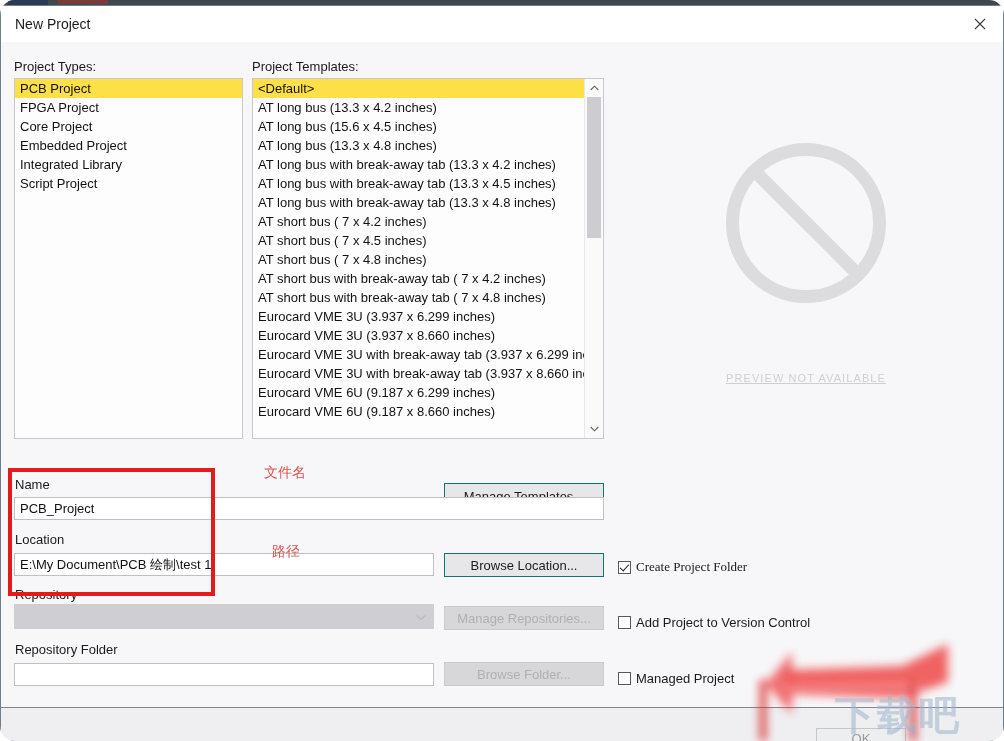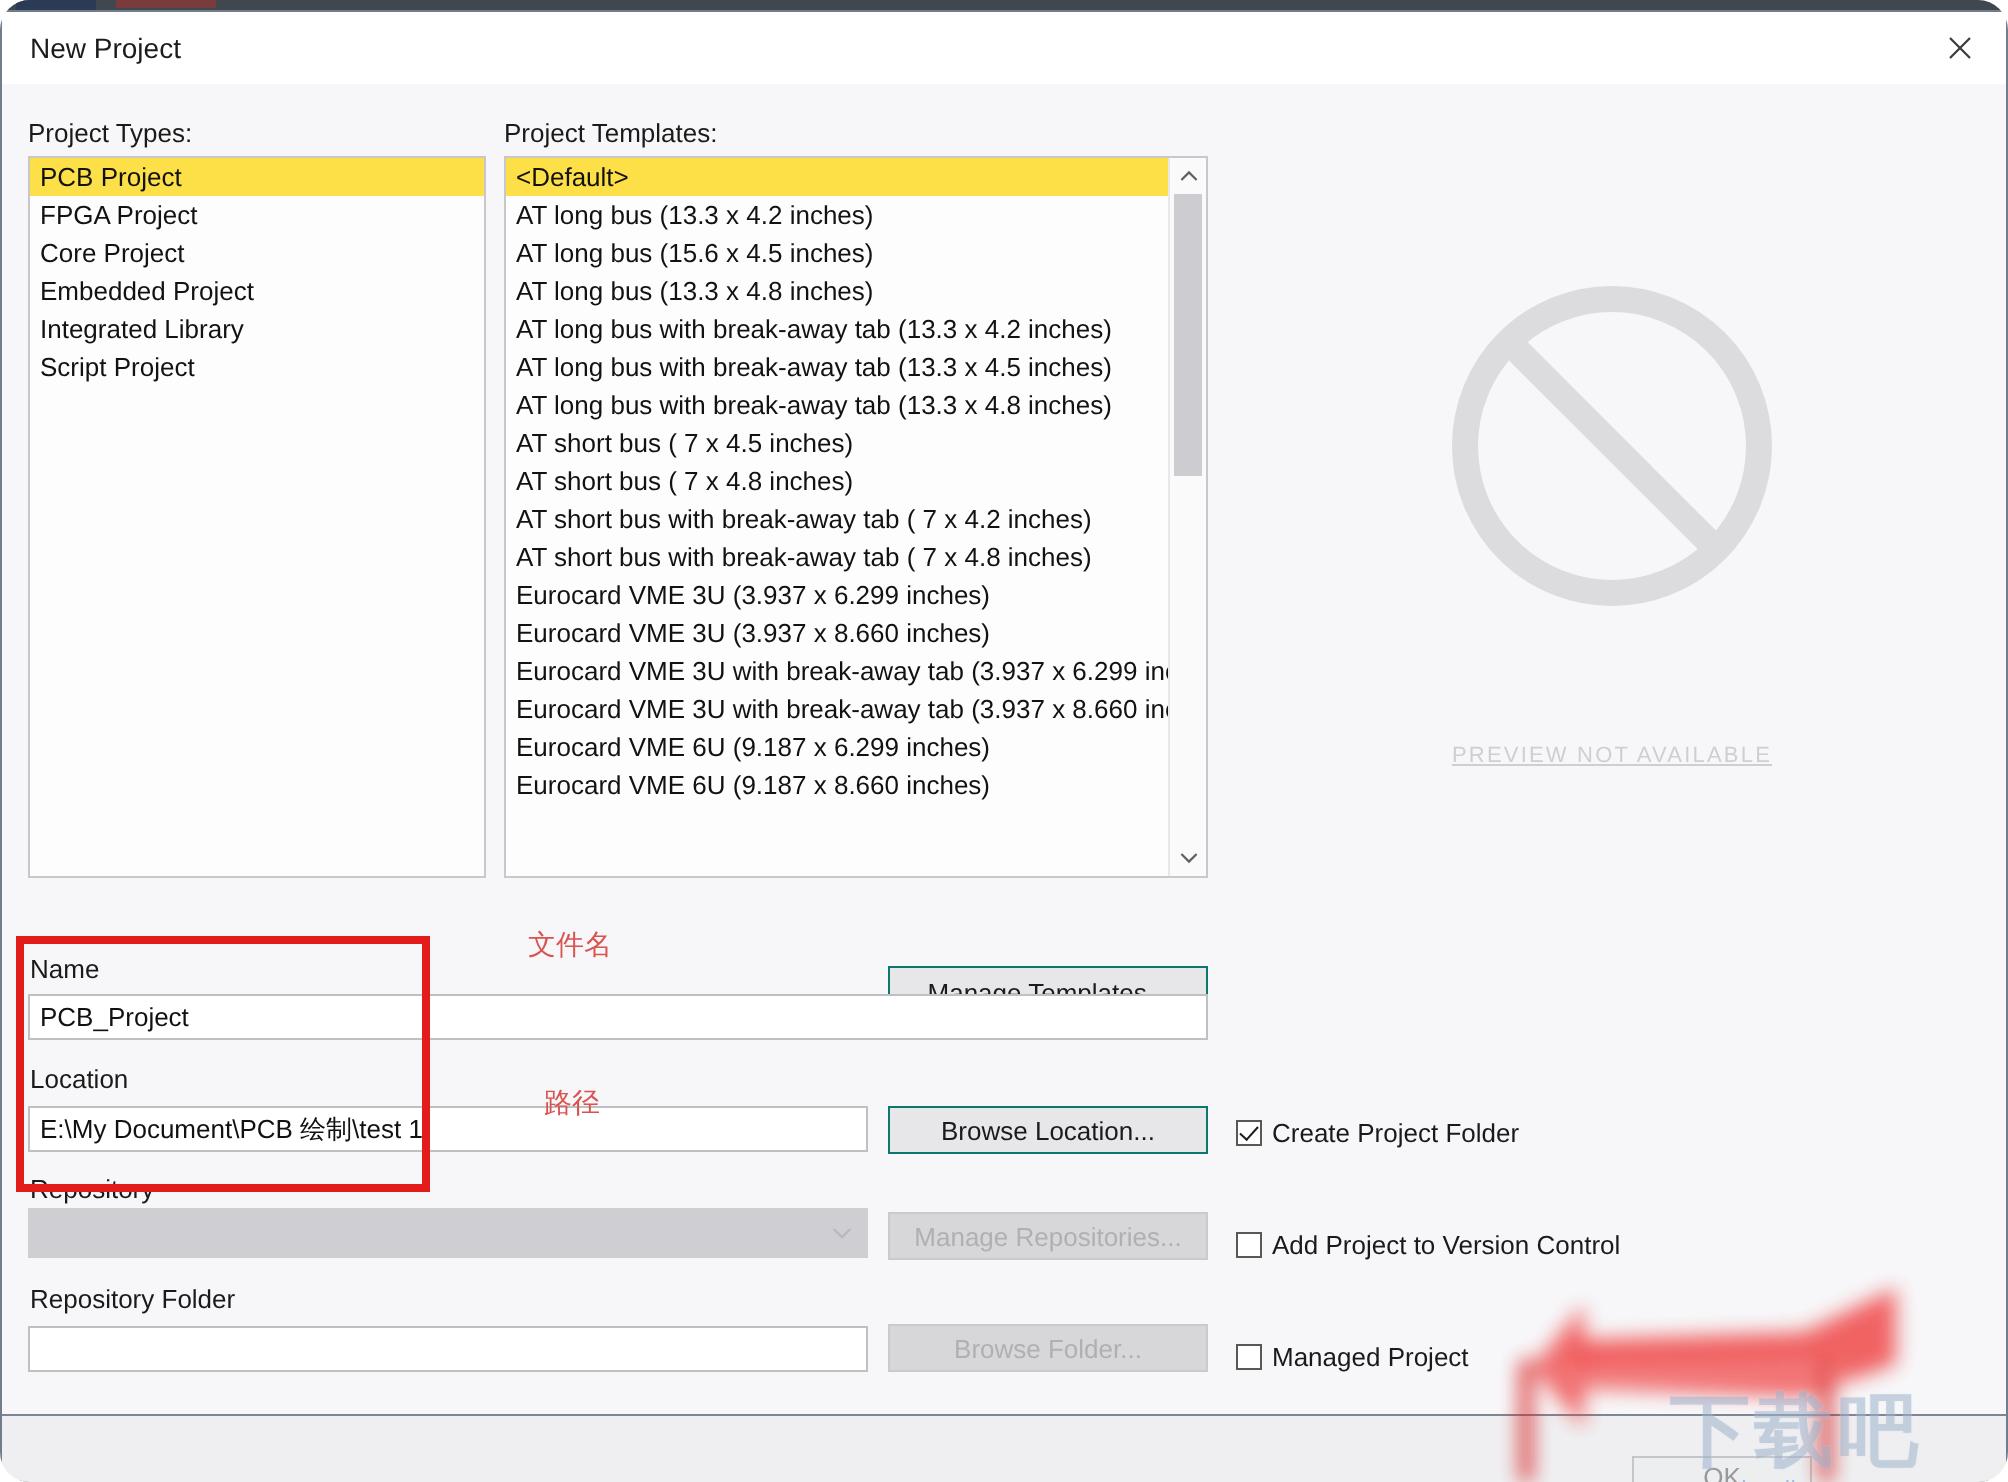--- a/index.html
+++ b/index.html
@@ -136,20 +136,21 @@
 
       <div class="listbox" style="left:251px;top:36px;width:352px;height:361px;">
         <div class="tmpl-list" id="tmpl-list">
             <div class="list-item sel">&lt;Default&gt;</div>
             <div class="list-item">AT long bus (13.3 x 4.2 inches)</div>
             <div class="list-item">AT long bus (15.6 x 4.5 inches)</div>
             <div class="list-item">AT long bus (13.3 x 4.8 inches)</div>
             <div class="list-item">AT long bus with break-away tab (13.3 x 4.2 inches)</div>
             <div class="list-item">AT long bus with break-away tab (13.3 x 4.5 inches)</div>
             <div class="list-item">AT long bus with break-away tab (13.3 x 4.8 inches)</div>
+            <div class="list-item">AT short bus ( 7 x 4.2 inches)</div>
             <div class="list-item">AT short bus ( 7 x 4.5 inches)</div>
             <div class="list-item">AT short bus ( 7 x 4.8 inches)</div>
             <div class="list-item">AT short bus with break-away tab ( 7 x 4.2 inches)</div>
             <div class="list-item">AT short bus with break-away tab ( 7 x 4.8 inches)</div>
             <div class="list-item">Eurocard VME 3U (3.937 x 6.299 inches)</div>
             <div class="list-item">Eurocard VME 3U (3.937 x 8.660 inches)</div>
             <div class="list-item">Eurocard VME 3U with break-away tab (3.937 x 6.299 inch…</div>
             <div class="list-item">Eurocard VME 3U with break-away tab (3.937 x 8.660 inch…</div>
             <div class="list-item">Eurocard VME 6U (9.187 x 6.299 inches)</div>
             <div class="list-item">Eurocard VME 6U (9.187 x 8.660 inches)</div>
@@ -191,21 +192,21 @@
             <path d="M0.8 1 L5 5 L9.2 1" stroke="currentColor" stroke-width="1.2" fill="none"></path>
           </svg>
         </span>
       </div>
       <div class="btn disabled" style="left:443px;top:564px;width:160px;height:24px;">Manage Repositories...</div>
 
       <div class="lbl" style="left:14px;top:600px;">Repository Folder</div>
       <input class="tin" style="left: 13px; top: 621px; width: 420px; height: 23px;" value="">
       <div class="btn disabled" style="left:443px;top:620px;width:160px;height:24px;">Browse Folder...</div>
 
-      <div class="cb-row" style="left:617px;top:517px;">
+      <div class="cb-row" style="left:617px;top:517px;font-family:Liberation Serif, serif;">
         <span class="cb-box on"></span>
         <span class="cb-lbl">Create Project Folder</span>
       </div>
       <div class="cb-row" style="left:617px;top:573px;">
         <span class="cb-box"></span>
         <span class="cb-lbl">Add Project to Version Control</span>
       </div>
       <div class="cb-row" style="left:617px;top:629px;">
         <span class="cb-box"></span>
         <span class="cb-lbl">Managed Project</span>

